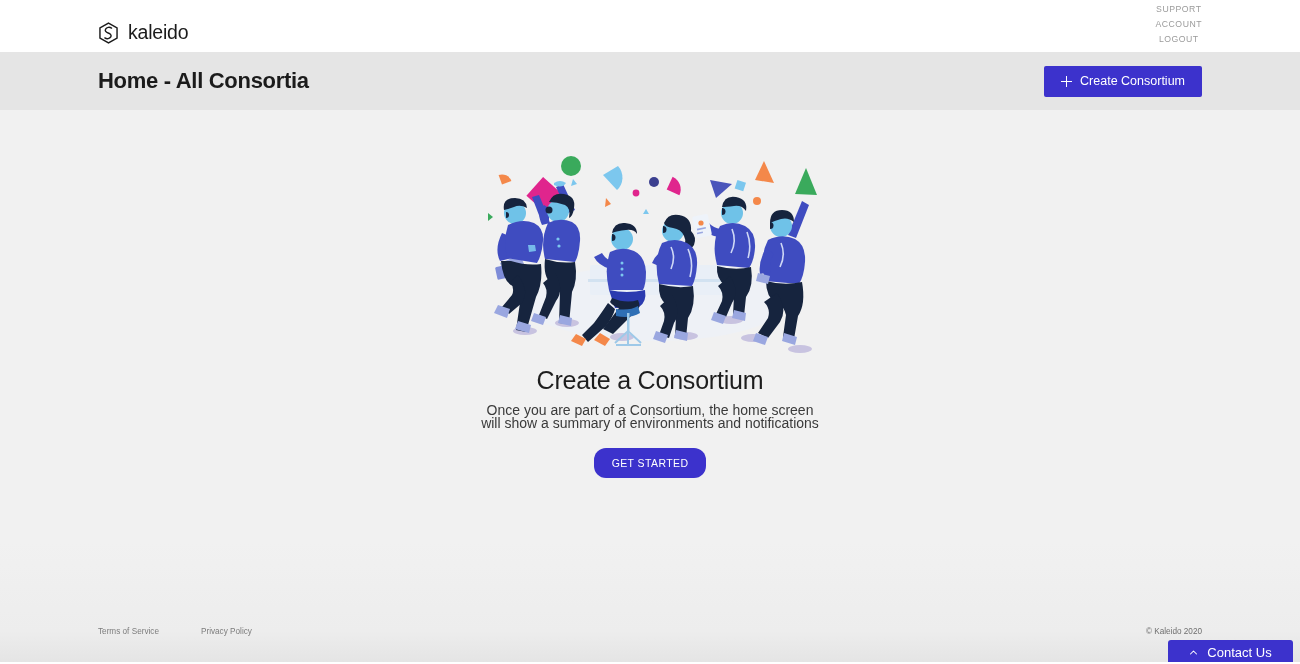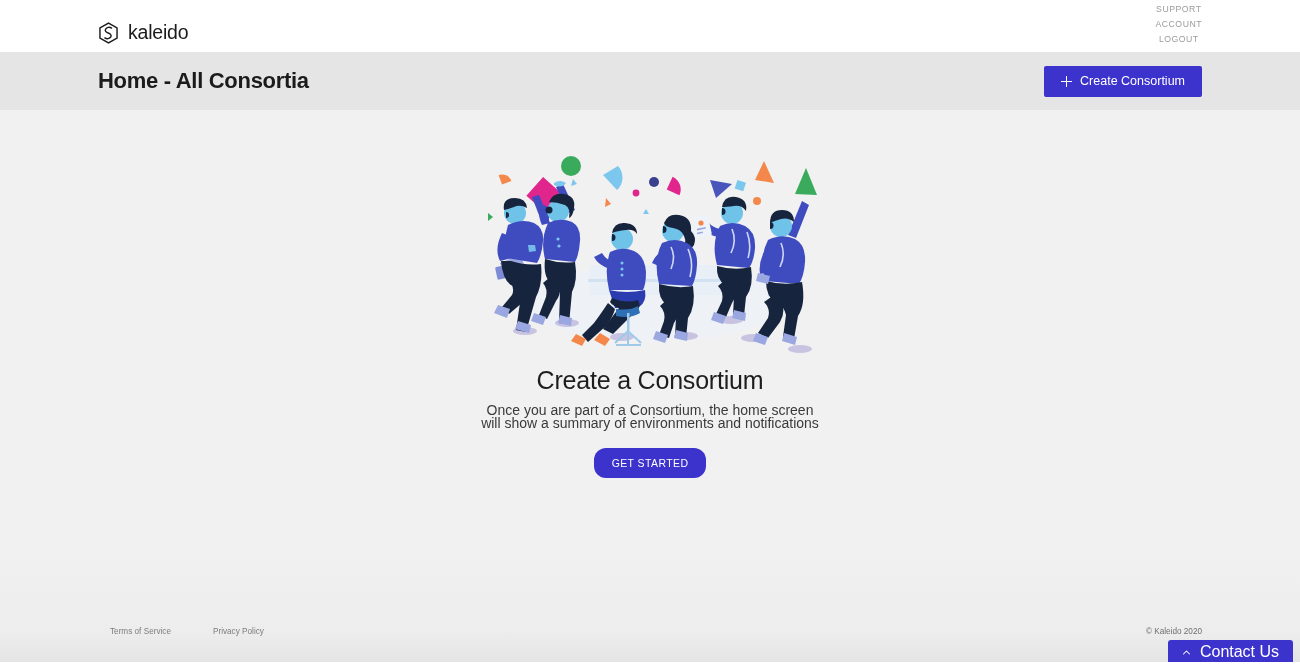--- a/index.html
+++ b/index.html
@@ -143,21 +143,21 @@
     padding: 0 18px;
     font-size: 10.5px;
     letter-spacing: 0.4px;
     font-family: "Liberation Sans", sans-serif;
     cursor: pointer;
   }
 
   
   .footer {
     position: absolute;
-    left: 12px; right: 0;
+    left: 0; right: 0;
     bottom: 22px;
     height: 22px;
     padding: 0 98px;
     display: flex;
     align-items: center;
   }
   .footer-link {
     font-size: 8.2px;
     color: #7c7c7c;
     margin-right: 42px;
@@ -179,21 +179,21 @@
     bottom: 0;
     width: 125px;
     height: 24px;
     background: #3c32cc;
     color: #fff;
     border-radius: 3px 3px 0 0;
     display: flex;
     align-items: center;
     justify-content: center;
     gap: 9px;
-    font-size: 16px;
+    font-size: 13px;
     cursor: pointer;
   }
   .chev-up { width: 9px; height: 9px; display: block; }
   .bottom-strip {
     position: absolute;
     left: 0; right: 0; bottom: 0;
     height: 2px;
     background: #ffffff;
   }
 </style>

